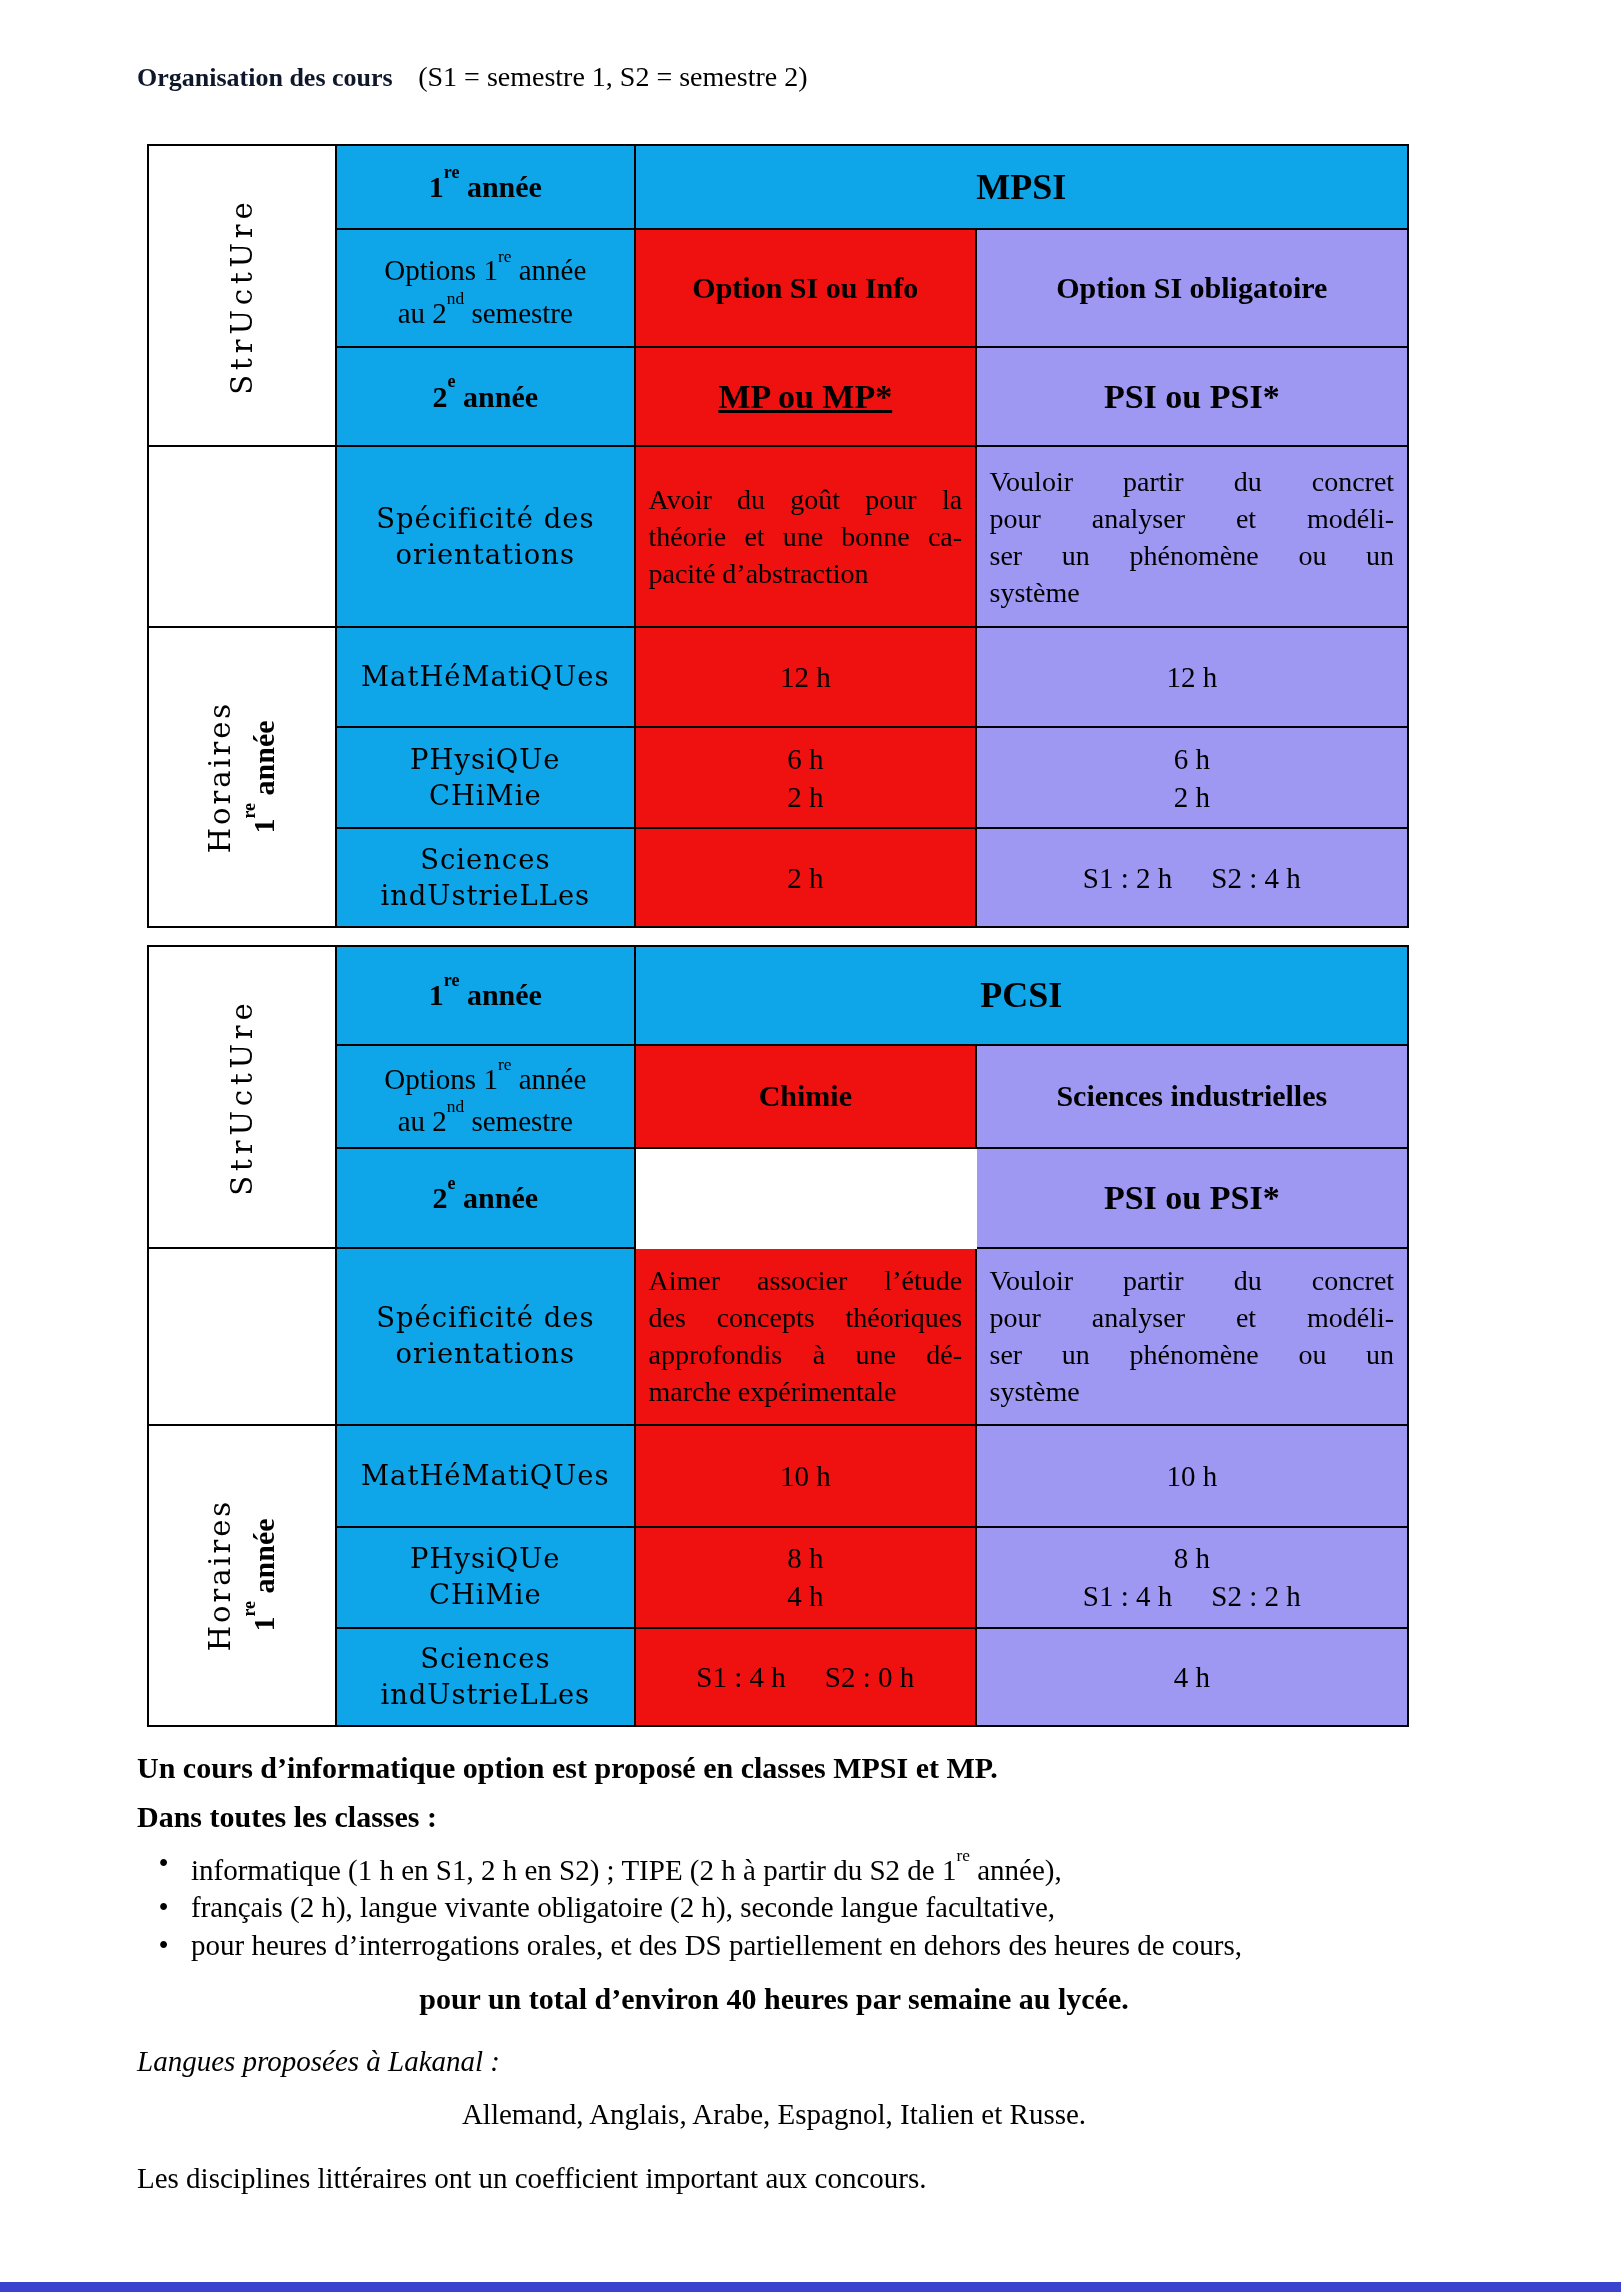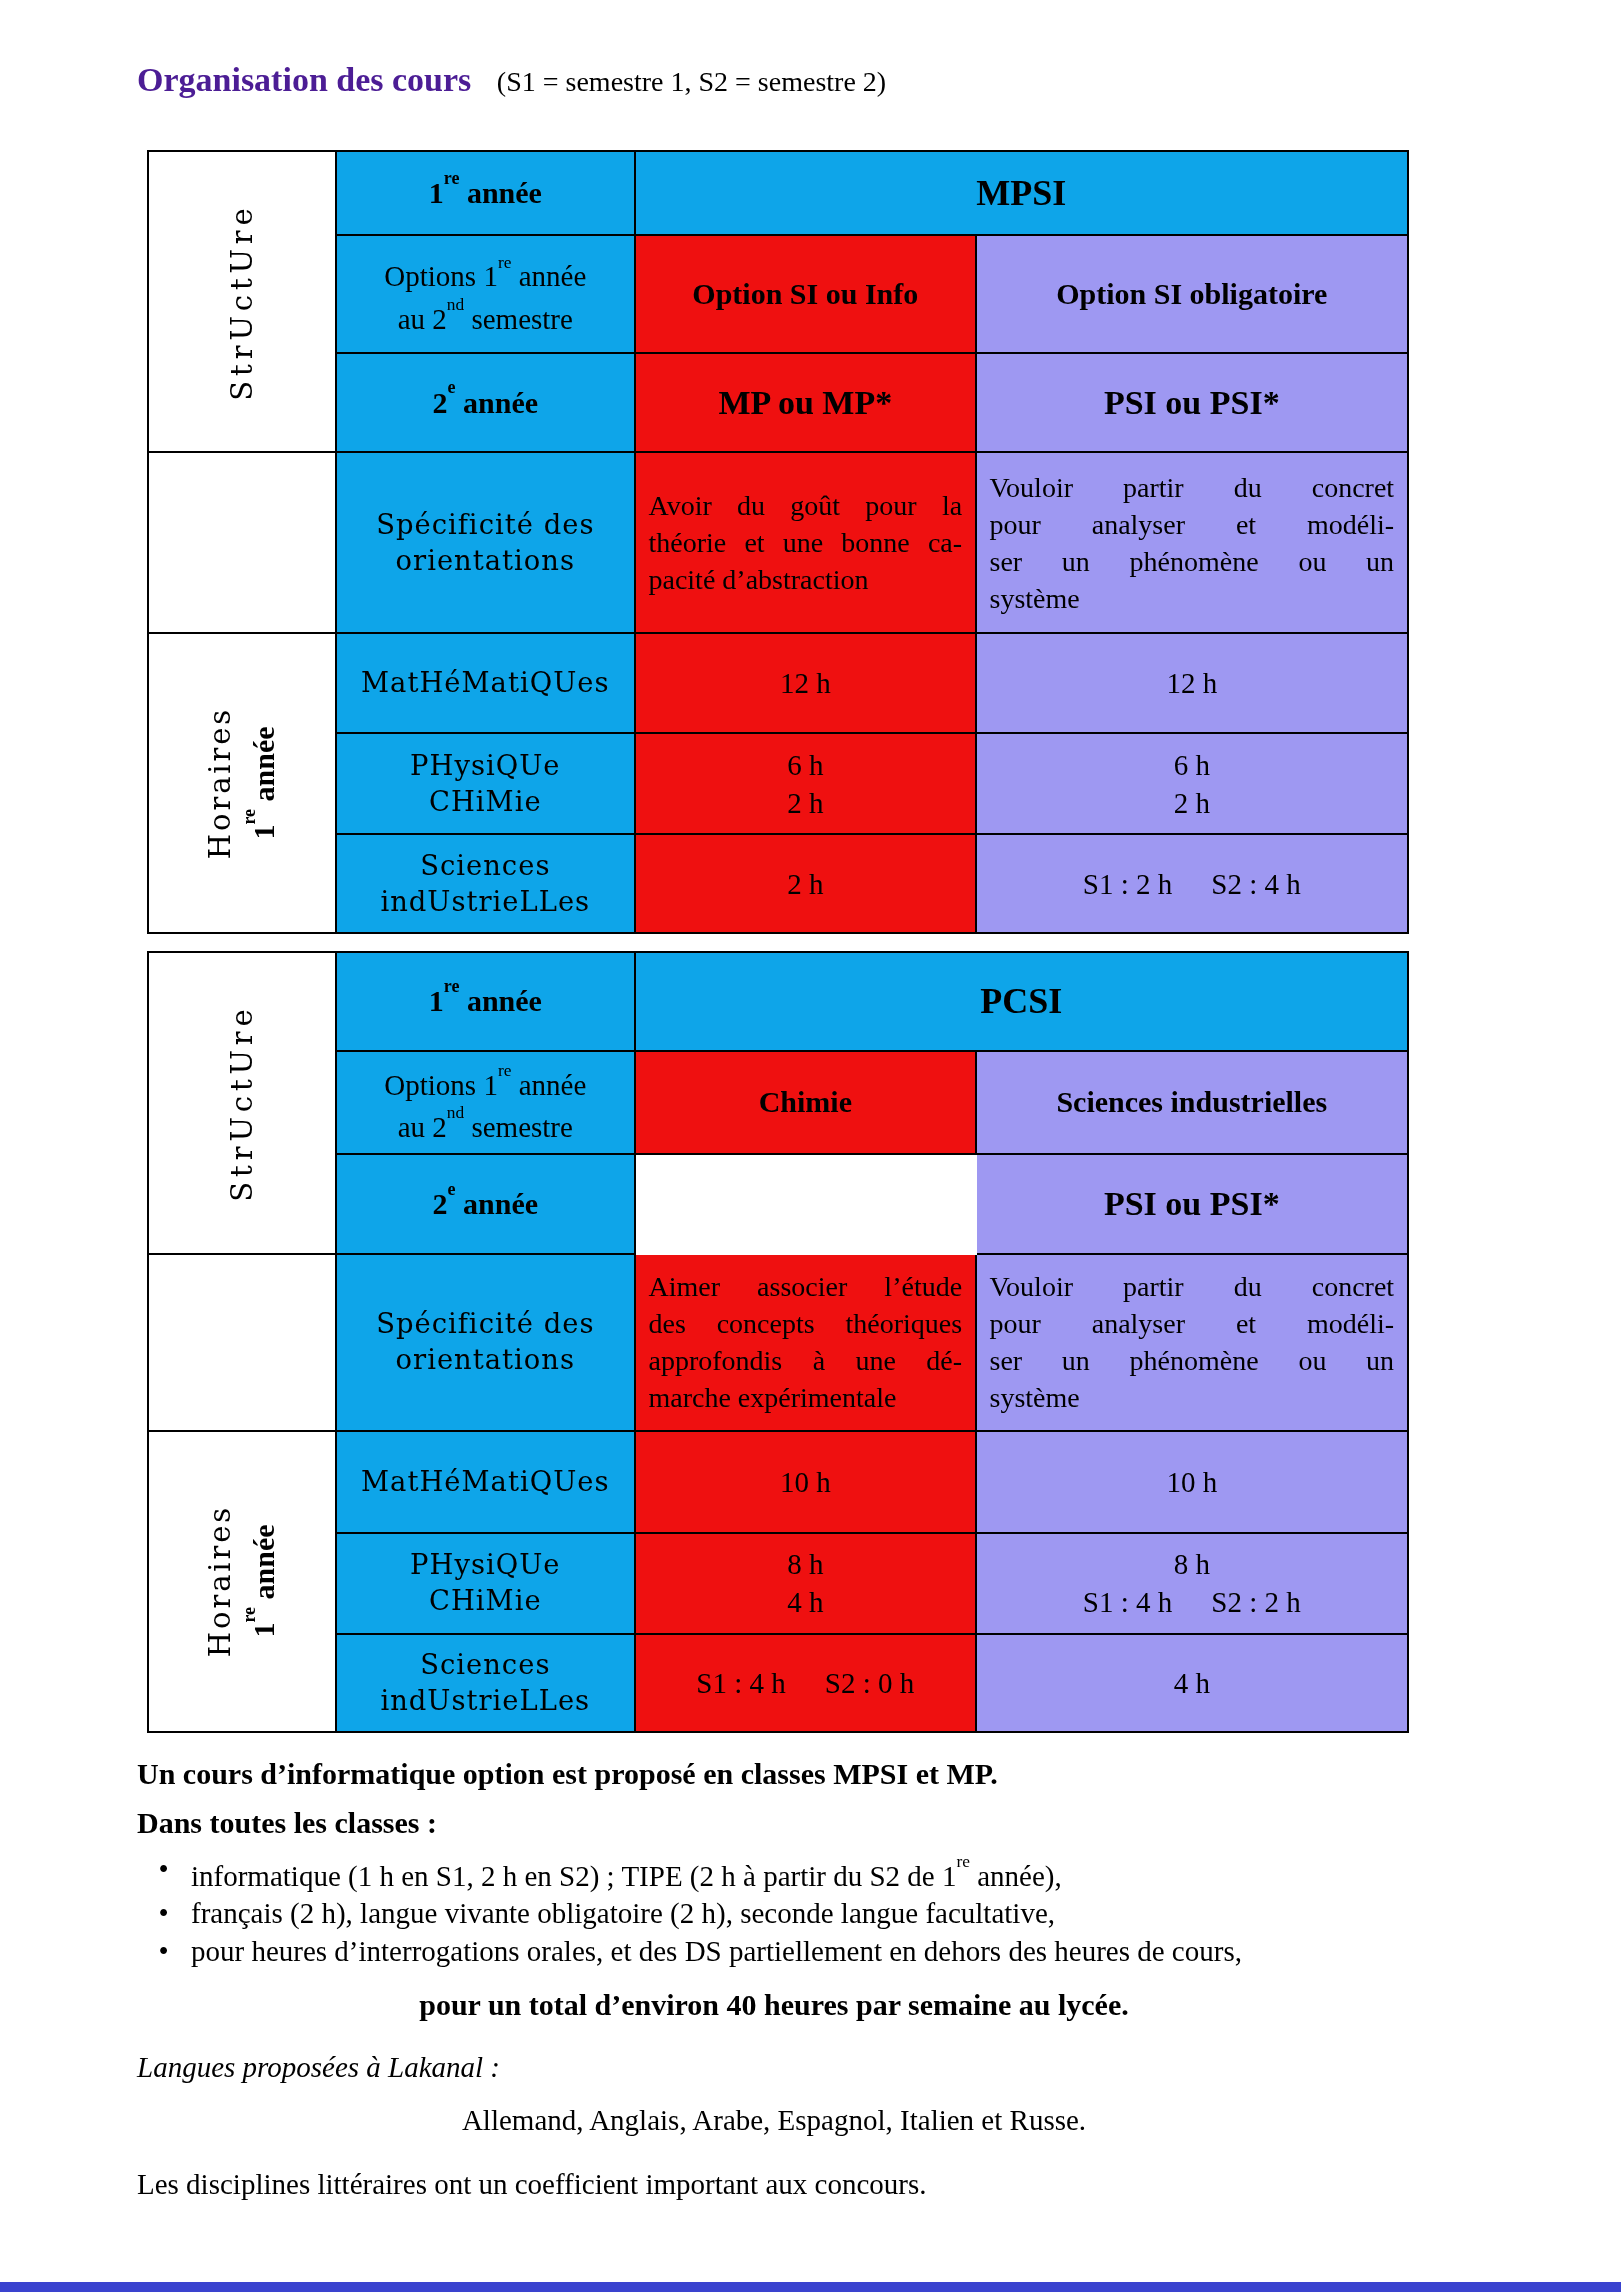--- a/index.html
+++ b/index.html
@@ -6,21 +6,21 @@
   body {
     width:1621px; height:2293px;
     background:#ffffff; color:#000;
     font-family:"Liberation Serif", serif;
     position:relative; overflow:hidden;
   }
   .content { padding-left:137px; }
 
   
   .title-row { padding-top:61px; white-space:nowrap; }
-  .doc-title { color:#4c1d95; font-weight:bold; font-size:34px; }
+  .doc-title { color:#0f172a; font-weight:bold; font-size:26px; }
   .doc-subtitle { font-size:28px; margin-left:25.5px; }
 
   
   .tbl { display:grid; width:max-content; margin-left:9.8px;
          border-top:2.9px solid #000; border-left:2.9px solid #000; }
   .tbl1 { margin-top:51px; grid-template-columns:188px 299px 341px 432px;
           grid-template-rows:84px 118px 99px 181px 100px 101px 99px; }
   .tbl2 { margin-top:16.7px; grid-template-columns:188px 299px 341px 432px;
           grid-template-rows:99px 103px 100px 177px 102px 101px 98px; }
   .c { border-right:2.9px solid #000; border-bottom:2.9px solid #000;
@@ -110,21 +110,21 @@
     </div>
 
     <div class="c purple b fs31" style="grid-area:2/4/3/5;">
       <span>Option SI obligatoire</span>
     </div>
 
     <div class="c yellow b fs31" style="grid-area:3/2/4/3;">
       <span><span>2</span><sup class="s">e</sup><span> année</span></span>
     </div>
 
-    <div class="c red b fs35" style="grid-area:3/3/4/4;">
+    <div class="c red b fs35" style="grid-area:3/3/4/4;text-decoration:underline;">
       <span>MP ou MP*</span>
     </div>
 
     <div class="c purple b fs35" style="grid-area:3/4/4/5;">
       <span>PSI ou PSI*</span>
     </div>
 
     <div class="c white" style="grid-area:4/1/5/2;"></div>
 
     <div class="c yellow lbl" style="grid-area:4/2/5/3;">

